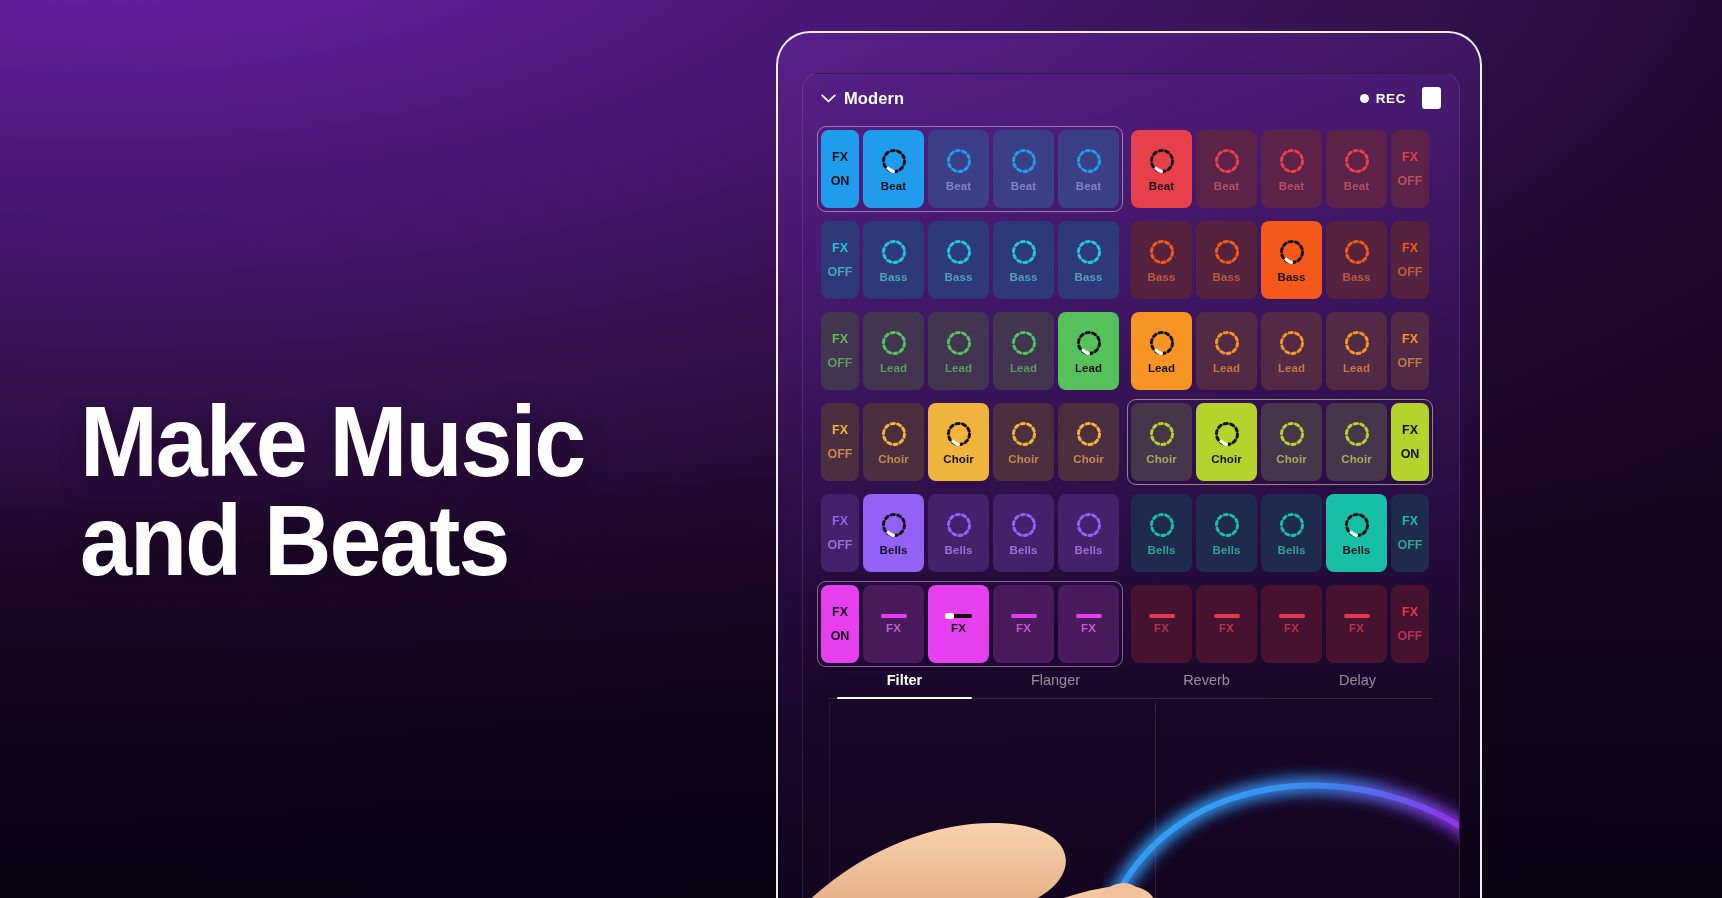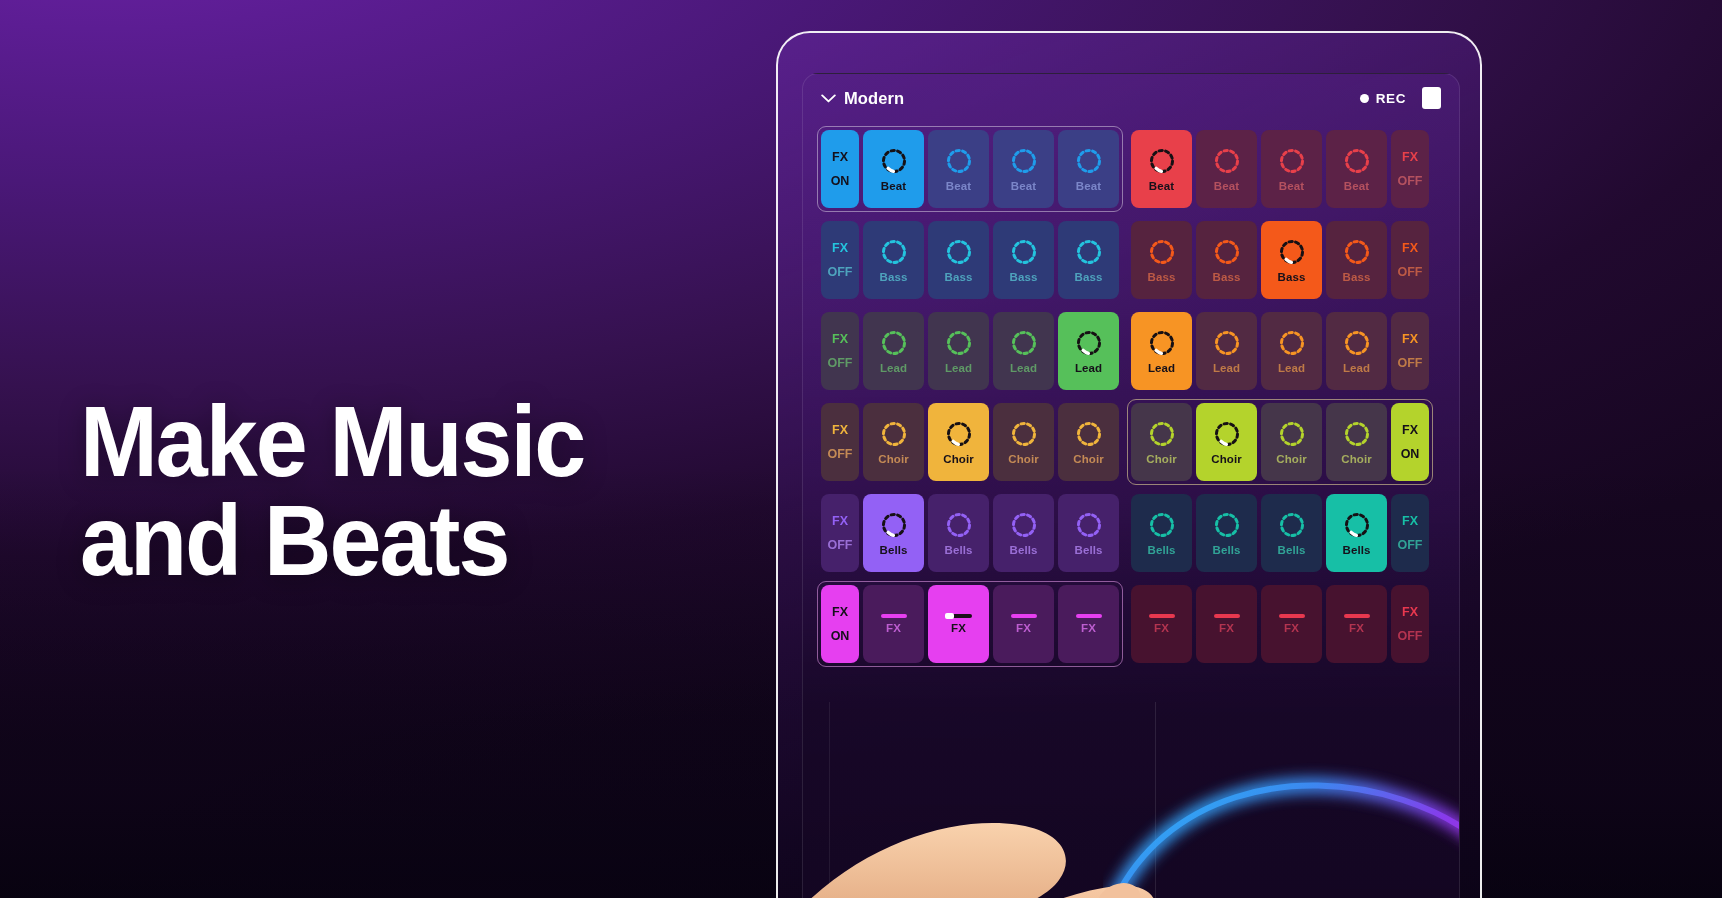--- a/index.html
+++ b/index.html
@@ -645,20 +645,26 @@
               <div class="fx-top" style="color: rgb(232, 56, 79);">FX</div>
               <div class="fx-bot" style="color: rgb(180, 52, 80);">OFF</div>
             </div>
           </div>
         </div>
       </div>
 
     <div id="panel-left-edge"></div>
     <div id="panel-divider"></div>
 
+    <div id="tabs">
+        <div class="tab active">Filter</div>
+        <div class="tab">Flanger</div>
+        <div class="tab">Reverb</div>
+        <div class="tab">Delay</div>
+      </div>
 
     <svg id="glow" viewBox="0 0 440 190">
       <defs>
         <linearGradient id="gg" x1="0" y1="0" x2="1" y2="0.5">
           <stop offset="0%" stop-color="#25c8ff"></stop>
           <stop offset="38%" stop-color="#3d8bf5"></stop>
           <stop offset="72%" stop-color="#8a3cf0"></stop>
           <stop offset="100%" stop-color="#b92ad8"></stop>
         </linearGradient>
         <filter id="bl" x="-40%" y="-40%" width="180%" height="180%">

